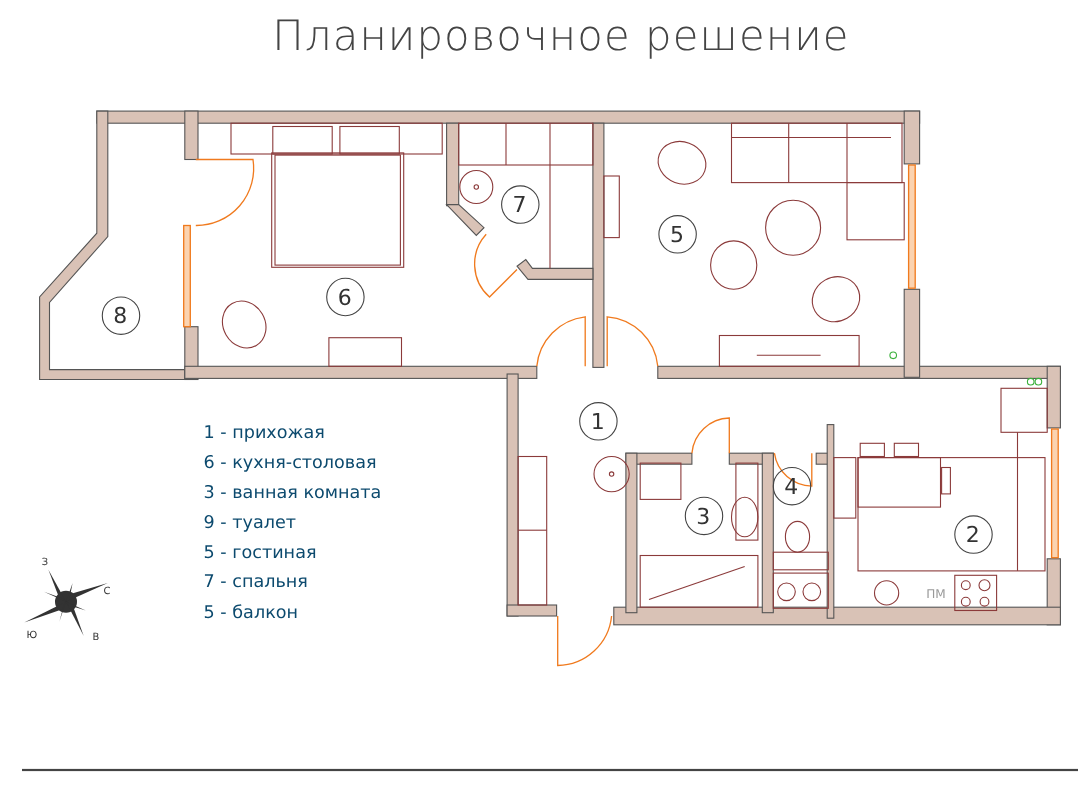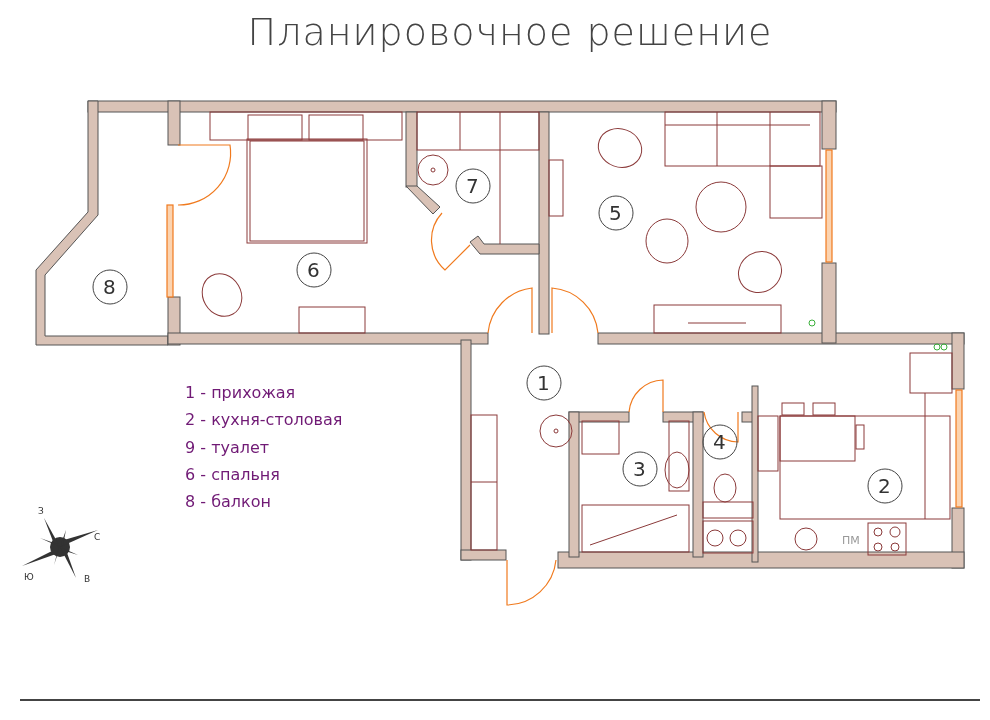--- a/index.html
+++ b/index.html
@@ -1,18 +1,18 @@
 <!DOCTYPE html>
 <html><head>
 <meta charset="utf-8">
 <style>
   html,body{margin:0;padding:0;background:#fff;}
   body{width:990px;height:720px;position:relative;overflow:hidden;font-family:"DejaVu Sans","Liberation Sans",sans-serif;}
   .title{position:absolute;left:0;top:10px;width:1020px;text-align:center;font-size:38px;color:#444;font-weight:300;letter-spacing:1px;}
-  .legend{position:absolute;left:185px;top:379px;font-size:16px;color:#701a75;line-height:27.3px;}
+  .legend{position:absolute;left:185px;top:379px;font-size:16px;color:#0c4a6e;line-height:27.3px;}
   .legend div{white-space:nowrap;}
   svg{position:absolute;left:0;top:0;}
   .bottom-line{position:absolute;left:20px;top:699px;width:960px;height:2px;background:#444;}
   .lbl{font-family:"DejaVu Sans",sans-serif;font-size:20px;fill:#333;}
 </style>
 </head>
 <body>
 
 <div class="title">Планировочное решение</div>
 
@@ -166,19 +166,21 @@
     <polygon points="60,547 54,565 58,550"></polygon>
     <text x="38" y="514" font-size="9">З</text>
     <text x="94" y="540" font-size="9">С</text>
     <text x="84" y="582" font-size="9">В</text>
     <text x="24" y="580" font-size="9">Ю</text>
   </g>
 </svg>
 
 <div class="legend">
   <div>1 - прихожая</div>
-  <div>2 - кухня-столовая</div>
+  <div>6 - кухня-столовая</div>
+  <div>3 - ванная комната</div>
   <div>9 - туалет</div>
-  <div>6 - спальня</div>
-  <div>8 - балкон</div>
+  <div>5 - гостиная</div>
+  <div>7 - спальня</div>
+  <div>5 - балкон</div>
 </div>
 
 <div class="bottom-line"></div>
 
 </body></html>

